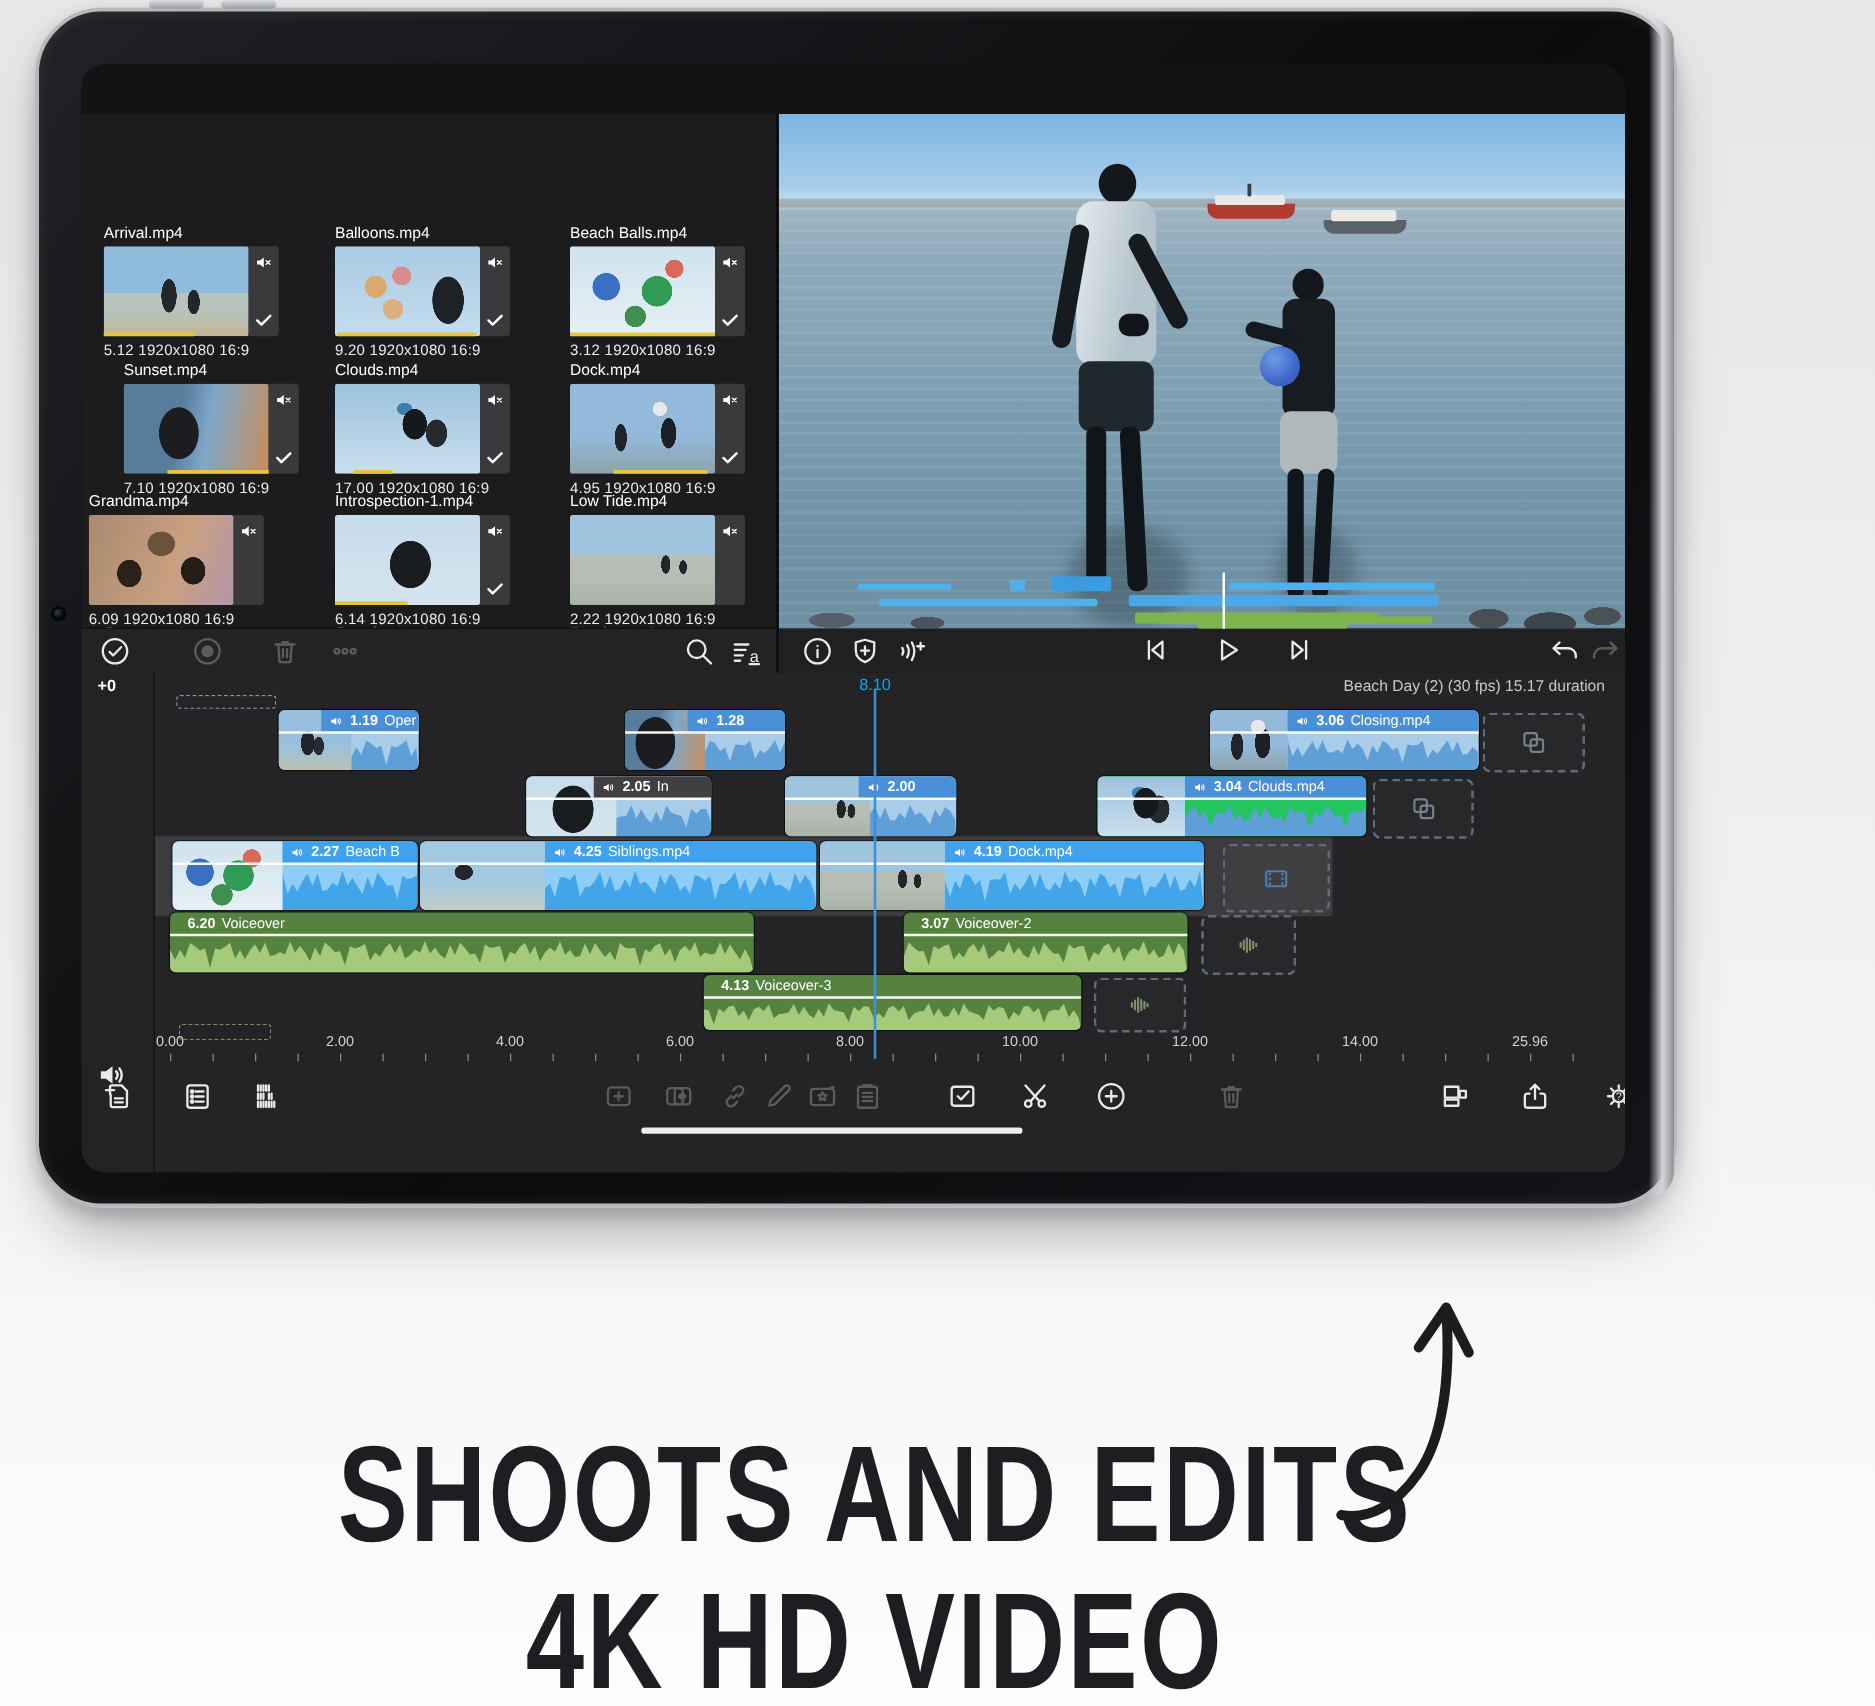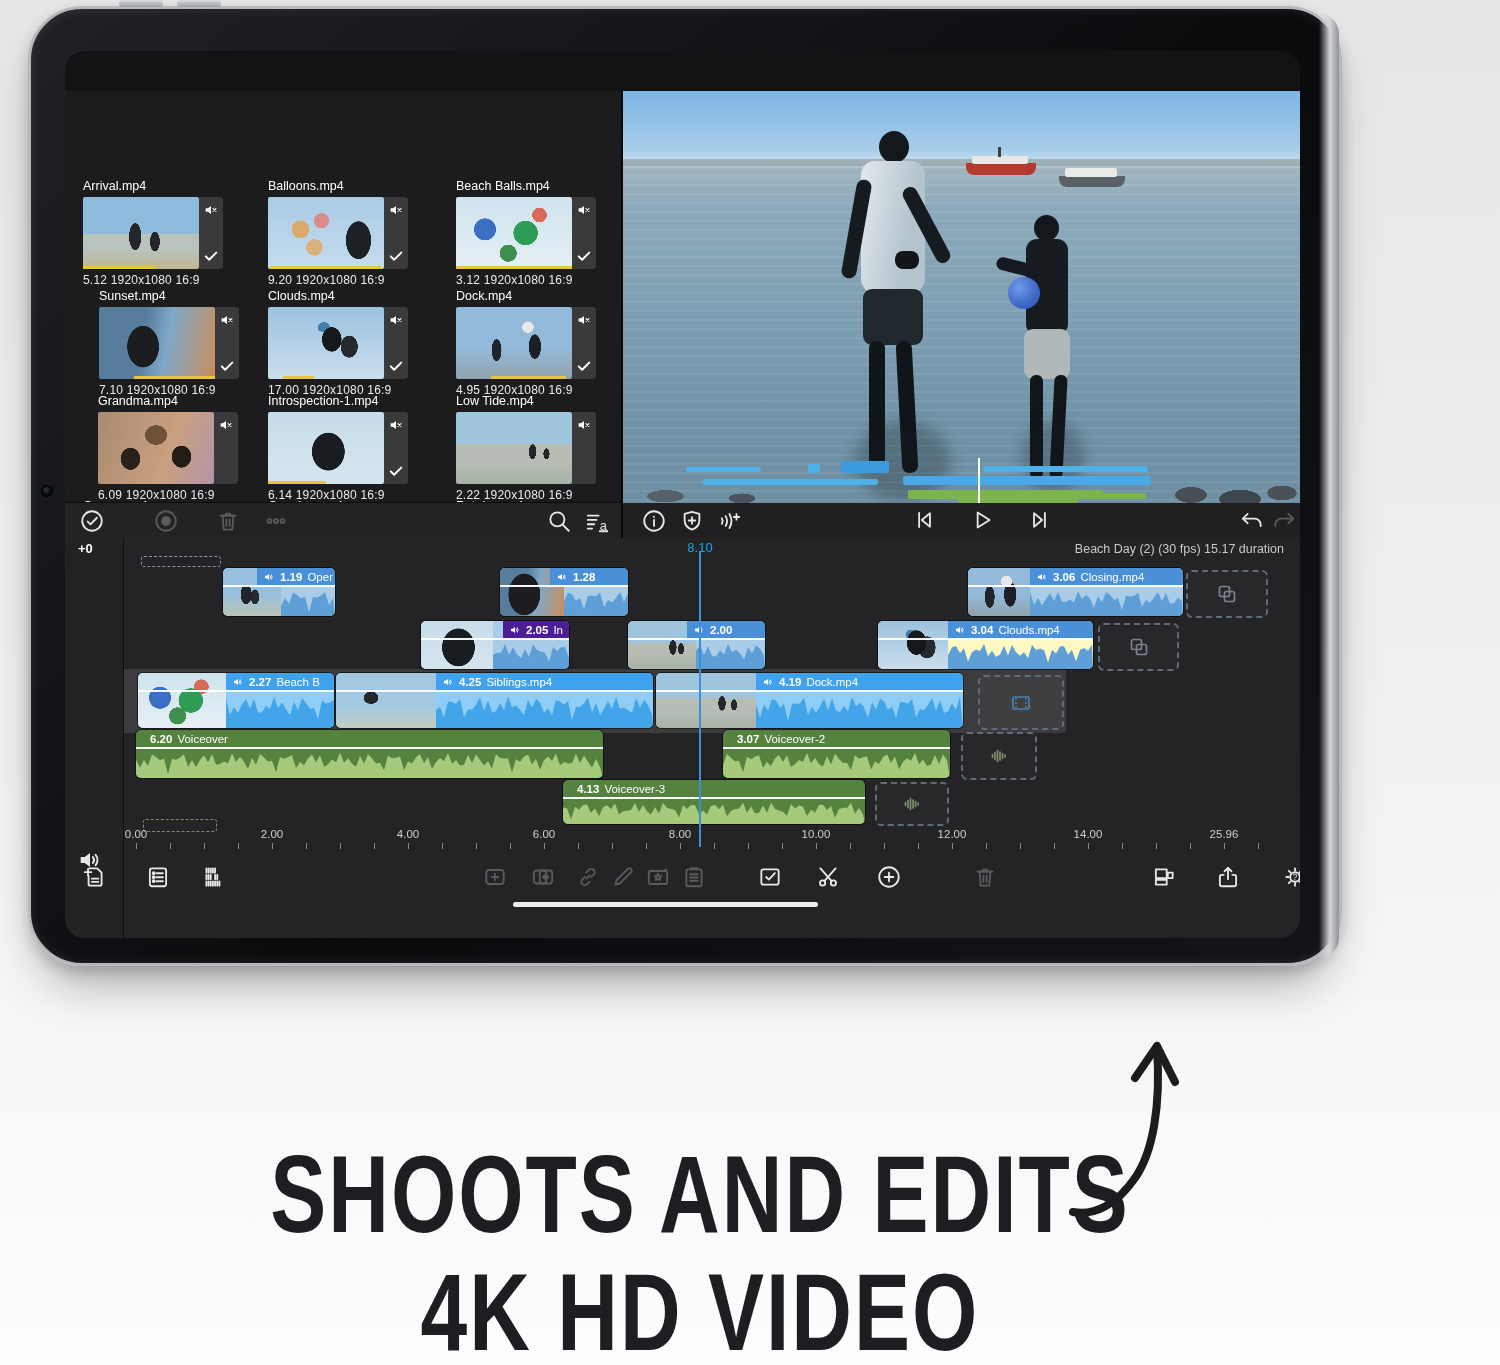--- a/index.html
+++ b/index.html
@@ -212,21 +212,21 @@
                 <div style="position:absolute;left:3px;bottom:4px;width:18px;height:18px;color:#fff">
                   <svg class="ic" viewBox="0 0 24 24">
                     <path d="M5 12.5l4.5 4.5L19 7.5" style="stroke-width:2.6"></path>
                   </svg>
                 </div>
               </div>
               <div class="usage-bar" style="left:34.8px;width:75.39999999999999px;top:69px"></div>
             </div>
             <div class="lib-meta">4.95  1920x1080  16:9</div>
           </div>
-          <div class="lib-cell" style="left:33px;top:303px">
+          <div class="lib-cell" style="left:6px;top:303px">
             <div class="lib-name">Grandma.mp4</div>
             <div class="thumb-row">
               <div class="thumb" style="background:radial-gradient(16px 18px at 28% 65%,#2a2118 60%,transparent 62%),radial-gradient(16px 18px at 72% 62%,#241d15 60%,transparent 62%),radial-gradient(18px 16px at 50% 32%,#6d5138 60%,transparent 62%),linear-gradient(110deg,#a98a70,#c9a080 60%,#b495a8);"></div>
               <div class="badge-strip">
                 <div style="position:absolute;left:4px;top:5px;width:16px;height:16px;color:#fff">
                   <svg class="ic" viewBox="0 0 24 24">
                     <path d="M4 9.5v5h3.5L12 18V6L7.5 9.5z" style="fill:currentColor;stroke:none"></path>
                     <path d="M15 9.8l4.4 4.4m0-4.4L15 14.2"></path>
                   </svg>
                 </div>
@@ -508,21 +508,21 @@
         <div class="ph-box" style="left:1121px;top:519px;width:78px;height:44px">
           <span style="width:24px;height:24px;display:block;color:#77828e">
             <svg class="ic" viewBox="0 0 24 24">
               <rect x="4.5" y="4.5" width="10" height="10" rx="2"></rect>
               <rect x="9.5" y="9.5" width="10" height="10" rx="2"></rect>
             </svg>
           </span>
         </div>
         <div class="tclip" style="left:356px;top:570px;width:148px;height:48px;background:#a9cde9">
           <div class="cthumb" style="width:72px;background:radial-gradient(26px 30px at 52% 55%,#1a1d20 62%,transparent 64%),linear-gradient(#c6dcea,#d5e5ef);"></div>
-          <div class="lblbar" style="left:82px;background:#4c1d95">
+          <div class="lblbar" style="left:54px;background:#404040">
             <span style="width:12px;height:12px;display:block;flex:none;color:#fff">
               <svg class="ic" viewBox="0 0 24 24">
                 <path d="M4 9.5v5h3.5L12 18V6L7.5 9.5z" style="fill:currentColor;stroke:none"></path>
                 <path d="M14.5 9.5a4 4 0 0 1 0 5M16.8 7.5a7.4 7.4 0 0 1 0 9"></path>
               </svg>
             </span>
             <span class="dur">2.05</span>
             <span>In</span>
           </div>
           <div class="wline"></div>
@@ -543,21 +543,21 @@
             </span>
             <span class="dur">2.00</span>
           </div>
           <div class="wline"></div>
           <div class="wfarea" style="left:68px">
             <svg class="wf" width="69" height="28">
               <polygon points="0,28 0,9.9 4,4.0 8,13.9 12,5.2 16,15.0 20,15.5 24,9.2 28,13.8 32,2.9 36,11.2 40,8.7 44,12.5 48,18.5 52,6.3 56,12.6 60,4.6 64,7.4 68,14.4 69,28" fill="#5e9fd8"></polygon>
             </svg>
           </div>
         </div>
-        <div class="tclip" style="left:813px;top:570px;width:215px;height:48px;background:#fef9c3">
+        <div class="tclip" style="left:813px;top:570px;width:215px;height:48px;background:#22c55e">
           <div class="cthumb" style="width:70px;background:radial-gradient(16px 20px at 55% 45%,#15181c 60%,transparent 62%),radial-gradient(14px 18px at 70% 55%,#262a2e 60%,transparent 62%),radial-gradient(10px 8px at 48% 28%,#3f7fae 60%,transparent 62%),linear-gradient(#9cc2de,#cadeed);"></div>
           <div class="lblbar" style="left:70px;background:#4a90d9">
             <span style="width:12px;height:12px;display:block;flex:none;color:#fff">
               <svg class="ic" viewBox="0 0 24 24">
                 <path d="M4 9.5v5h3.5L12 18V6L7.5 9.5z" style="fill:currentColor;stroke:none"></path>
                 <path d="M14.5 9.5a4 4 0 0 1 0 5M16.8 7.5a7.4 7.4 0 0 1 0 9"></path>
               </svg>
             </span>
             <span class="dur">3.04</span>
             <span>Clouds.mp4</span>

